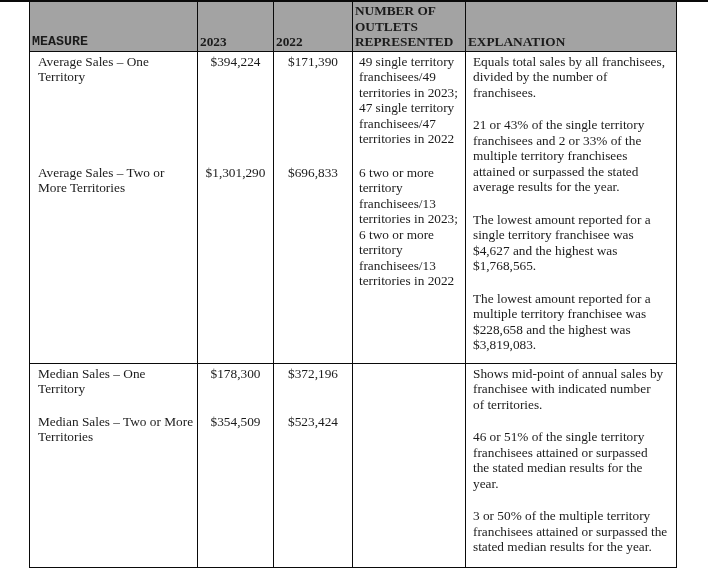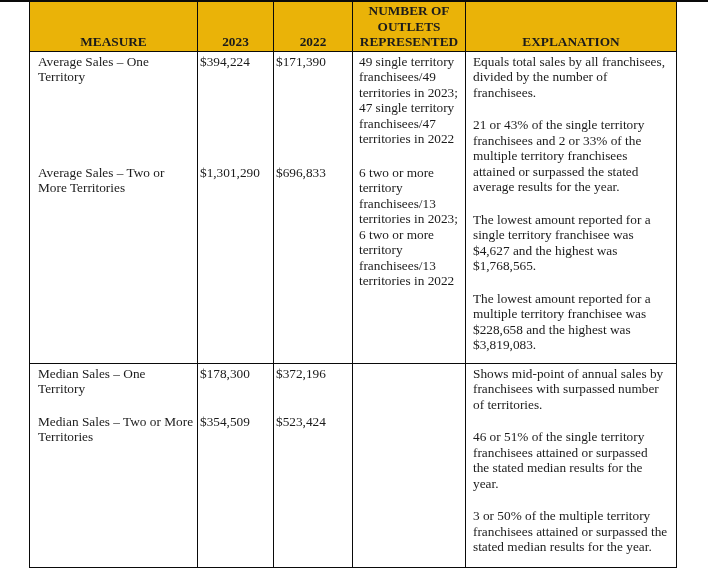--- a/index.html
+++ b/index.html
@@ -35,34 +35,34 @@
     font-size: 13.3px;
     line-height: 15.5px;
   }
   table.fdd-table th,
   table.fdd-table td {
     border: 1.5px solid #0a0a0a;
     overflow: hidden;
   }
   
   tr.header-row th {
-    background: #eab308;
+    background: #a3a3a3;
     font-weight: bold;
     vertical-align: bottom;
-    text-align: center;
+    text-align: left;
     padding: 1px 2px 1px 2px;
     height: 44px;
   }
-  th.h-measure { text-align: left; padding-left: 2px; }
+  th.h-measure { text-align: left; padding-left: 2px; font-family: Liberation Mono, monospace; }
   
   td {
     vertical-align: top;
   }
   td.cell-measure { padding: 2px 16px 2px 8px; }
-  td.cell-money   { padding: 2px 2px; }
+  td.cell-money   { padding: 2px 2px; text-align: center; }
   td.cell-outlets { padding: 2px 2px 2px 6px; }
   td.cell-expl    { padding: 2px 4px 2px 7px; margin-top: 20px; }
   tr.row-average > td { height: 307px; }
   .pre { white-space: pre; }
   .blk-tall { min-height: 111px; }
   .blk-med  { min-height: 48px; }
   .cell-expl .para + .para { margin-top: 17px; }
 </style>
 </head>
 <body>
@@ -151,21 +151,21 @@
           <div class="blk-med">$178,300</div>
           <div>$354,509</div>
         </td>
         <td class="cell-money">
           <div class="blk-med">$372,196</div>
           <div>$523,424</div>
         </td>
         <td class="cell-outlets"></td>
         <td class="cell-expl">
           <div class="para pre">Shows mid-point of annual sales by
-franchisees with surpassed number
+franchisee with indicated number
 of territories.</div>
           <div class="para pre">46 or 51% of the single territory
 franchisees attained or surpassed
 the stated median results for the
 year.</div>
           <div class="para pre">3 or 50% of the multiple territory
 franchisees attained or surpassed the
 stated median results for the year.</div>
         </td>
       </tr>

